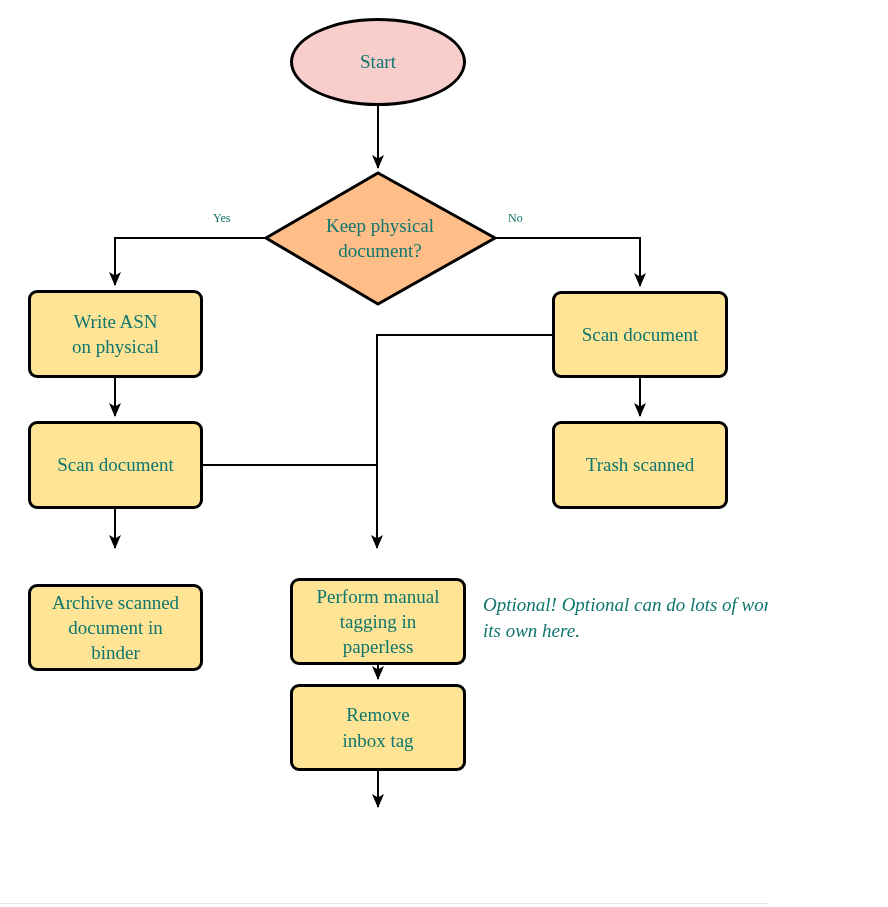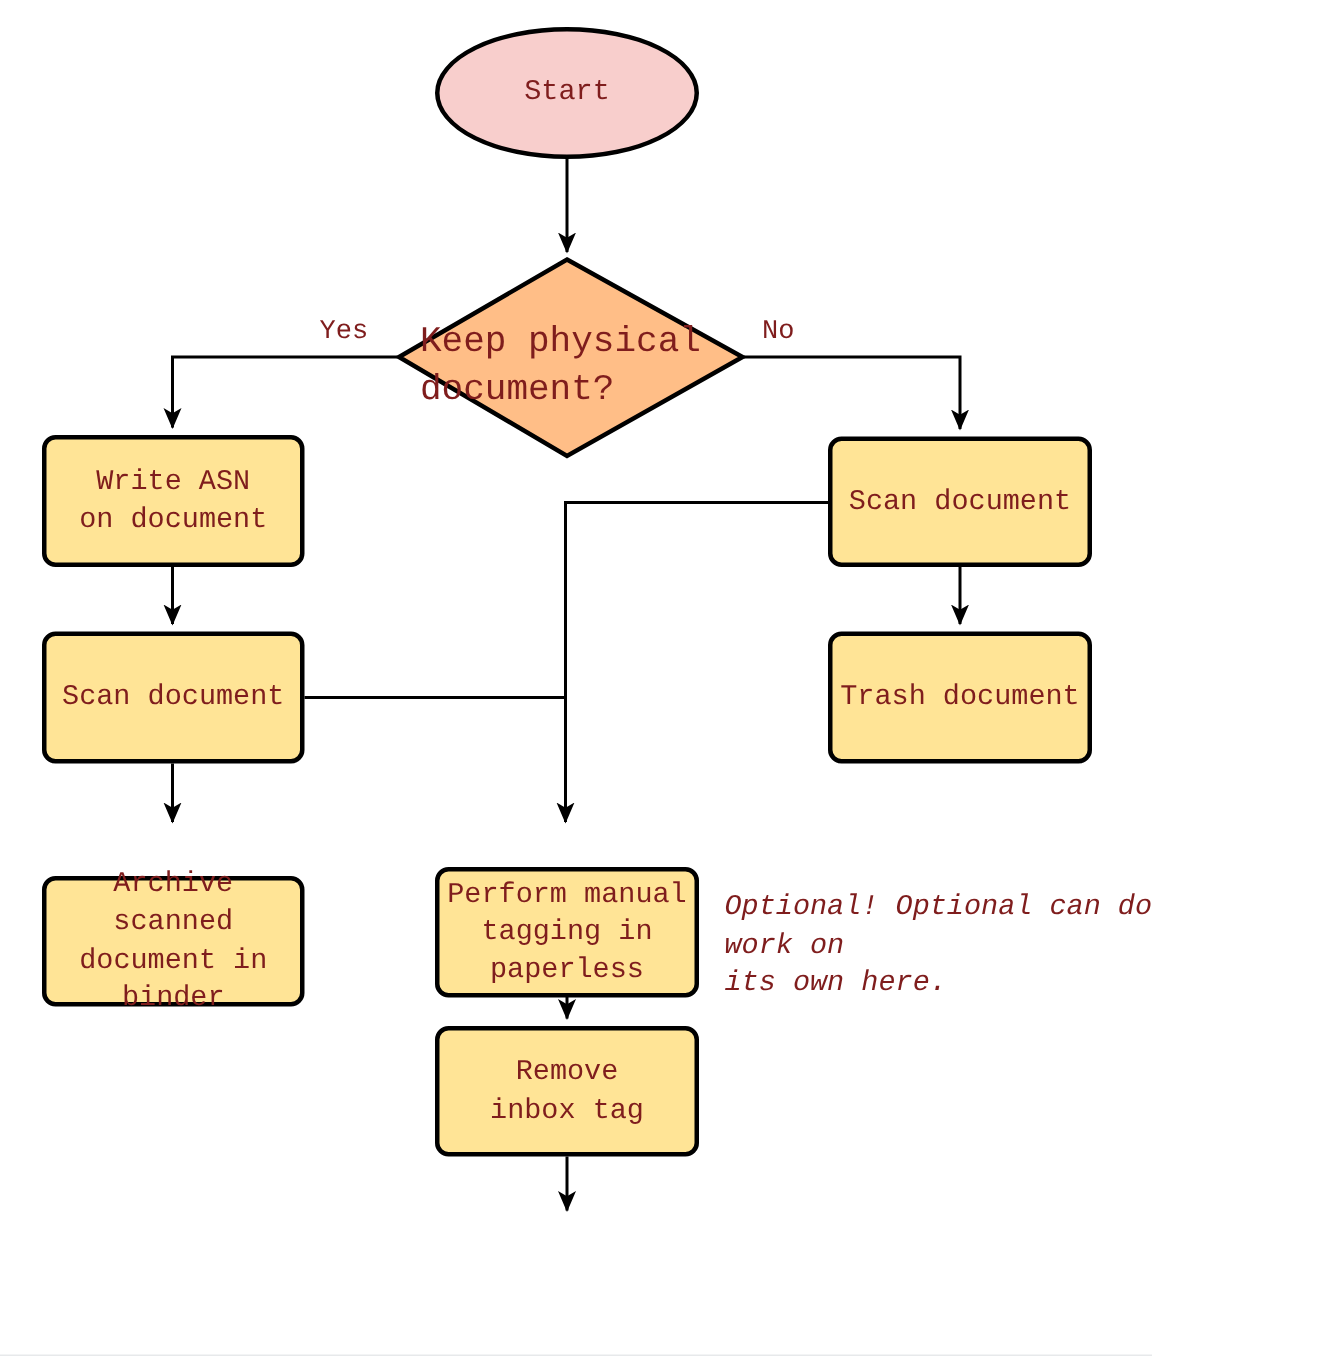--- a/index.html
+++ b/index.html
@@ -1,21 +1,21 @@
 <!DOCTYPE html>
 <html style="--terminal-fill: #F8CECC; --decision-fill: #FFBE87; --process-fill: #FFE496; --stroke: #000000;"><head>
 <meta charset="utf-8">
 <style>
   html,body{margin:0;padding:0;background:#ffffff;}
   #canvas{
     position:relative;
     width:768px;height:907px;
     background:#ffffff;
-    font-family:Liberation Mono, monospace;
-    color:#7f1d1d;
+    font-family:Liberation Serif, serif;
+    color:#0f766e;
     overflow:hidden;
   }
   #edges{position:absolute;left:0;top:0;width:888px;height:907px;pointer-events:none;}
   .node{
     position:absolute;
     display:flex;align-items:center;justify-content:center;
     text-align:center;
     font-size:19px;line-height:1.32;
     white-space:pre-line;
     box-sizing:border-box;
@@ -26,26 +26,27 @@
     border:3px solid var(--stroke,#000);
     border-radius:50%;
   }
   .process{
     background:var(--process-fill,#FFE496);
     border:3px solid var(--stroke,#000);
     border-radius:9px;
   }
   .decision-label{
     position:absolute;
-    font-size:24px;line-height:1.32;
+    text-align:center;
+    font-size:19px;line-height:1.32;
     white-space:pre-line;
   }
   .edge-label{
     position:absolute;
-    font-size:18px;
+    font-size:12px;
     line-height:1;
   }
   .note{
     position:absolute;
     font-size:19px;
     font-style:italic;
     line-height:1.35;
     white-space:pre-line;
   }
   .bottom-rule{
@@ -83,39 +84,39 @@
   <div class="node terminal" style="left:290px;top:18px;width:176px;height:88px;">
     <span>Start</span>
   </div>
 
 
   <div class="decision-label" style="left:280px;top:213px;width:200px;">Keep physical
 document?</div>
 
   <div class="node process" style="left:28px;top:290px;width:175px;height:88px;">
     <span>Write ASN
-on document</span>
+on physical</span>
   </div>
 
   <div class="node process" style="left:28px;top:421px;width:175px;height:88px;">
     <span>Scan document</span>
   </div>
 
   <div class="node process" style="left:28px;top:584px;width:175px;height:87px;align-items:center;">
     <span>Archive scanned
 document in
 binder</span>
   </div>
 
   <div class="node process" style="left:552px;top:291px;width:176px;height:87px;">
     <span>Scan document</span>
   </div>
 
   <div class="node process" style="left:552px;top:421px;width:176px;height:88px;">
-    <span>Trash document</span>
+    <span>Trash scanned</span>
   </div>
 
   <div class="node process" style="left:290px;top:578px;width:176px;height:87px;">
     <span>Perform manual
 tagging in
 paperless</span>
   </div>
 
   <div class="node process" style="left:290px;top:684px;width:176px;height:87px;justify-content:center;">
     <span>Remove

